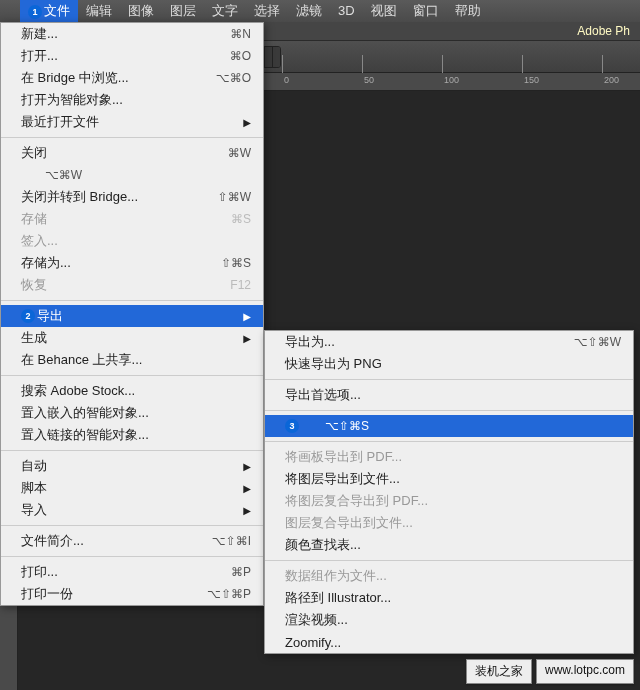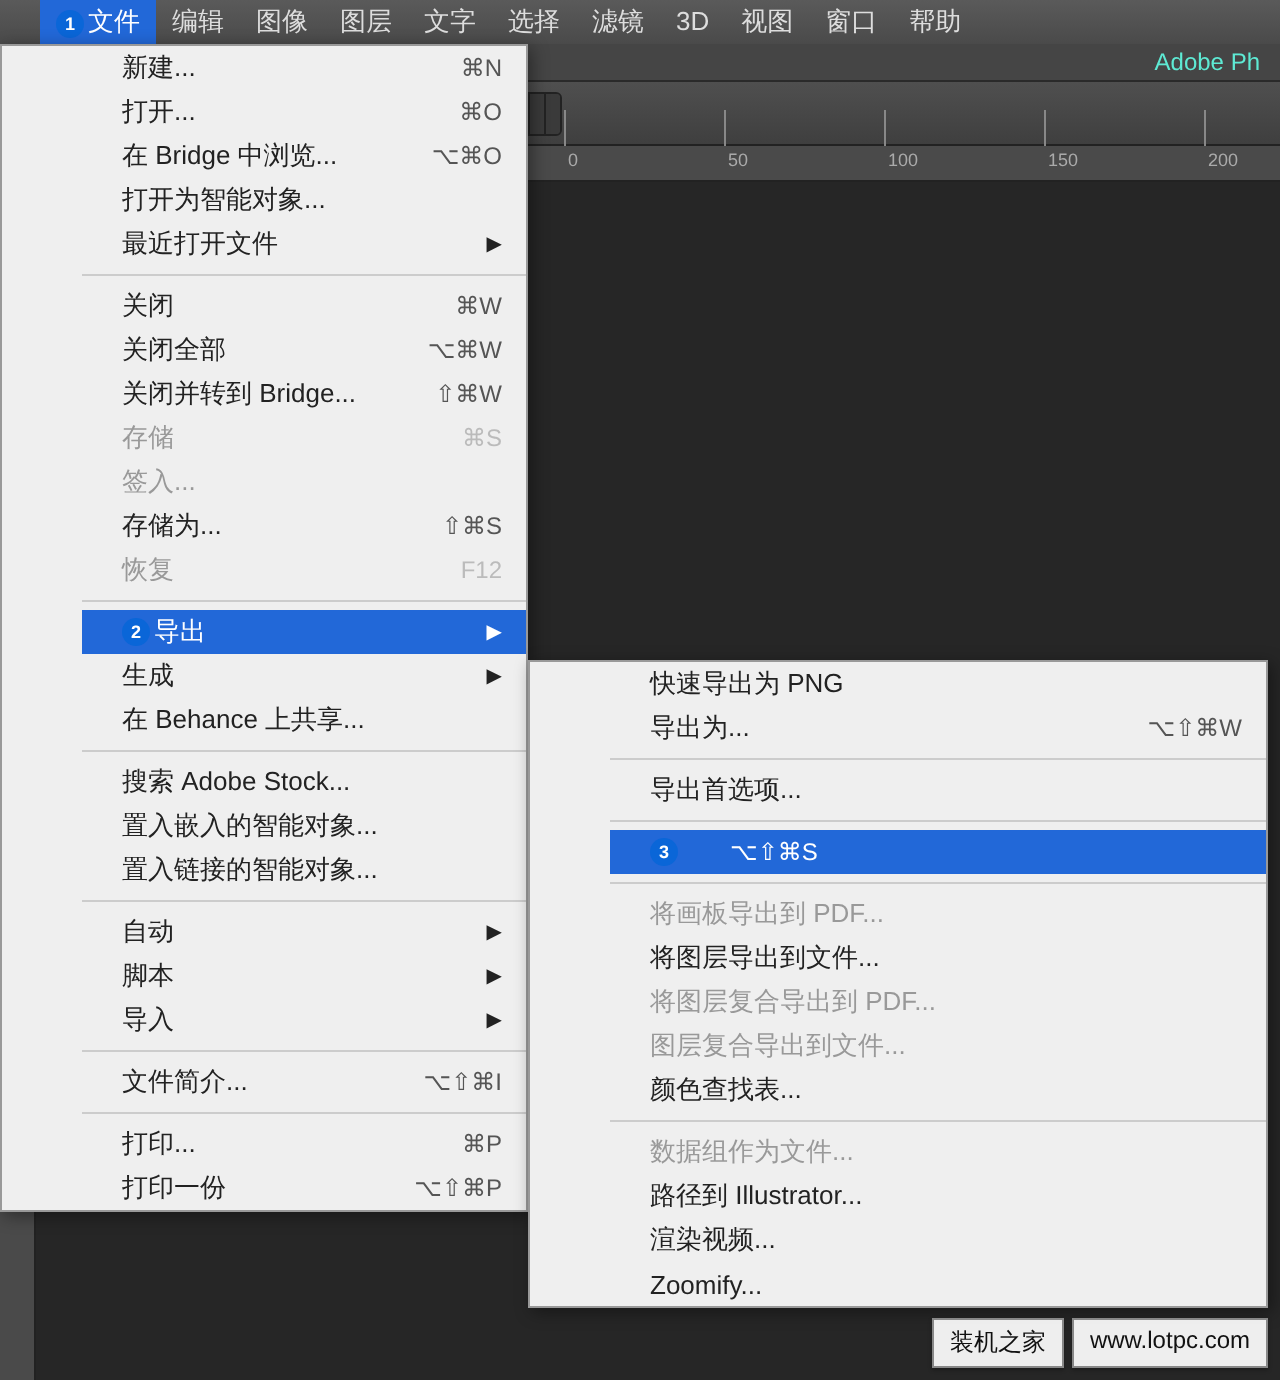--- a/index.html
+++ b/index.html
@@ -1,35 +1,35 @@
 <!DOCTYPE html>
 <html><head>
 <meta charset="utf-8">
 <style>
 *{margin:0;padding:0;box-sizing:border-box;font-family:"Helvetica Neue",Arial,sans-serif;}
 body{width:640px;height:690px;background:#3a3a3a;overflow:hidden;position:relative;}
 .menubar{height:22px;background:linear-gradient(#5a5a5a,#4a4a4a);display:flex;align-items:center;padding:0 20px;font-size:13px;color:#ddd;}
 .menubar .mitem{padding:0 8px;height:22px;line-height:22px;}
 .menubar .mitem.active{background:#2268d8;color:#fff;}
 .marker{display:inline-flex;align-items:center;justify-content:center;width:14px;height:14px;border-radius:50%;background:#0a66d8;color:#fff;font-size:9px;font-weight:bold;margin-right:2px;vertical-align:middle;}
-.app-header{height:19px;background:#454545;color:#5eead4;font-size:12px;text-align:right;padding-right:10px;line-height:19px;border-bottom:1px solid #2a2a2a;}
+.app-header{height:19px;background:#454545;color:#fef9c3;font-size:12px;text-align:right;padding-right:10px;line-height:19px;border-bottom:1px solid #2a2a2a;}
 .toolbar{height:32px;background:linear-gradient(#4f4f4f,#3f3f3f);display:flex;align-items:center;padding:0 6px;gap:8px;color:#ddd;font-size:12px;border-bottom:1px solid #222;}
 .toolbar .tbox{background:#2a2a2a;border:1px solid #222;border-radius:3px;padding:2px 6px;display:flex;align-items:center;gap:4px;}
 .toolbar .seg{display:flex;border:1px solid #222;border-radius:3px;overflow:hidden;}
 .toolbar .seg span{width:22px;height:20px;display:flex;align-items:center;justify-content:center;background:#3a3a3a;border-right:1px solid #222;}
 .toolbar .seg span:last-child{border-right:none;}
 .toolbar .seg span.on{background:#2a2a2a;}
 .ruler-corner{position:absolute;left:0;top:73px;width:18px;height:18px;background:#4a4a4a;border-right:1px solid #222;border-bottom:1px solid #222;}
 .ruler-top{position:absolute;left:18px;top:73px;right:0;height:18px;background:#4a4a4a;border-bottom:1px solid #222;color:#aaa;font-size:9px;}
 .ruler-top .tick{position:absolute;top:0;}
 .ruler-top .tick::before{content:"";position:absolute;bottom:0;left:0;width:1px;height:18px;background:#888;}
 .ruler-top .tick span{position:absolute;top:2px;left:2px;}
 .ruler-left{position:absolute;left:0;top:91px;width:18px;bottom:0;background:#4a4a4a;border-right:1px solid #222;}
 .canvas{position:absolute;left:18px;top:91px;right:0;bottom:0;background:#262626;}
-.menu{position:absolute;background:#efefef;border:1px solid #999;box-shadow:2px 2px 8px rgba(0,0,0,.4);font-size:13px;color:#222;padding-left:40px;}
+.menu{position:absolute;background:#efefef;border:1px solid #999;box-shadow:2px 2px 8px rgba(0,0,0,.4);font-size:13px;color:#222;}
 .menu .row{height:22px;display:flex;align-items:center;padding:0 12px 0 20px;white-space:nowrap;}
 .menu .row.disabled{color:#999;align-items:center;}
 .menu .row.hl{background:#2268d8;color:#fff;}
 .menu .row .lbl{flex:1;}
 .menu .row .sc{margin-left:24px;font-size:12px;color:#555;}
 .menu .row.disabled .sc{color:#bbb;}
 .menu .row.hl .sc{color:#fff;}
 .menu .row .arr{margin-left:18px;font-size:10px;}
 .menu .sep{height:1px;background:#ccc;margin:4px 0;}
 .menu1{left:0;top:22px;width:264px;}
@@ -131,21 +131,20 @@
     <div class="row">
       <span class="lbl">最近打开文件</span>
       <span class="arr">▶</span>
     </div>
     <div class="sep"></div>
     <div class="row">
       <span class="lbl">关闭</span>
       <span class="sc">⌘W</span>
     </div>
     <div class="row">
-      <span class="lbl">关闭全部</span>
       <span class="sc">⌥⌘W</span>
     </div>
     <div class="row">
       <span class="lbl">关闭并转到 Bridge...</span>
       <span class="sc">⇧⌘W</span>
     </div>
     <div class="row disabled">
       <span class="lbl">存储</span>
       <span class="sc">⌘S</span>
     </div>
@@ -206,25 +205,25 @@
       <span class="lbl">打印...</span>
       <span class="sc">⌘P</span>
     </div>
     <div class="row">
       <span class="lbl">打印一份</span>
       <span class="sc">⌥⇧⌘P</span>
     </div>
   </div>
 <div class="menu menu2" id="menu2">
     <div class="row">
-      <span class="lbl">快速导出为 PNG</span>
-    </div>
-    <div class="row">
       <span class="lbl">导出为...</span>
       <span class="sc">⌥⇧⌘W</span>
+    </div>
+    <div class="row">
+      <span class="lbl">快速导出为 PNG</span>
     </div>
     <div class="sep"></div>
     <div class="row">
       <span class="lbl">导出首选项...</span>
     </div>
     <div class="sep"></div>
     <div class="row hl">
       <span class="marker">3</span>
       <span class="sc">⌥⇧⌘S</span>
     </div>

